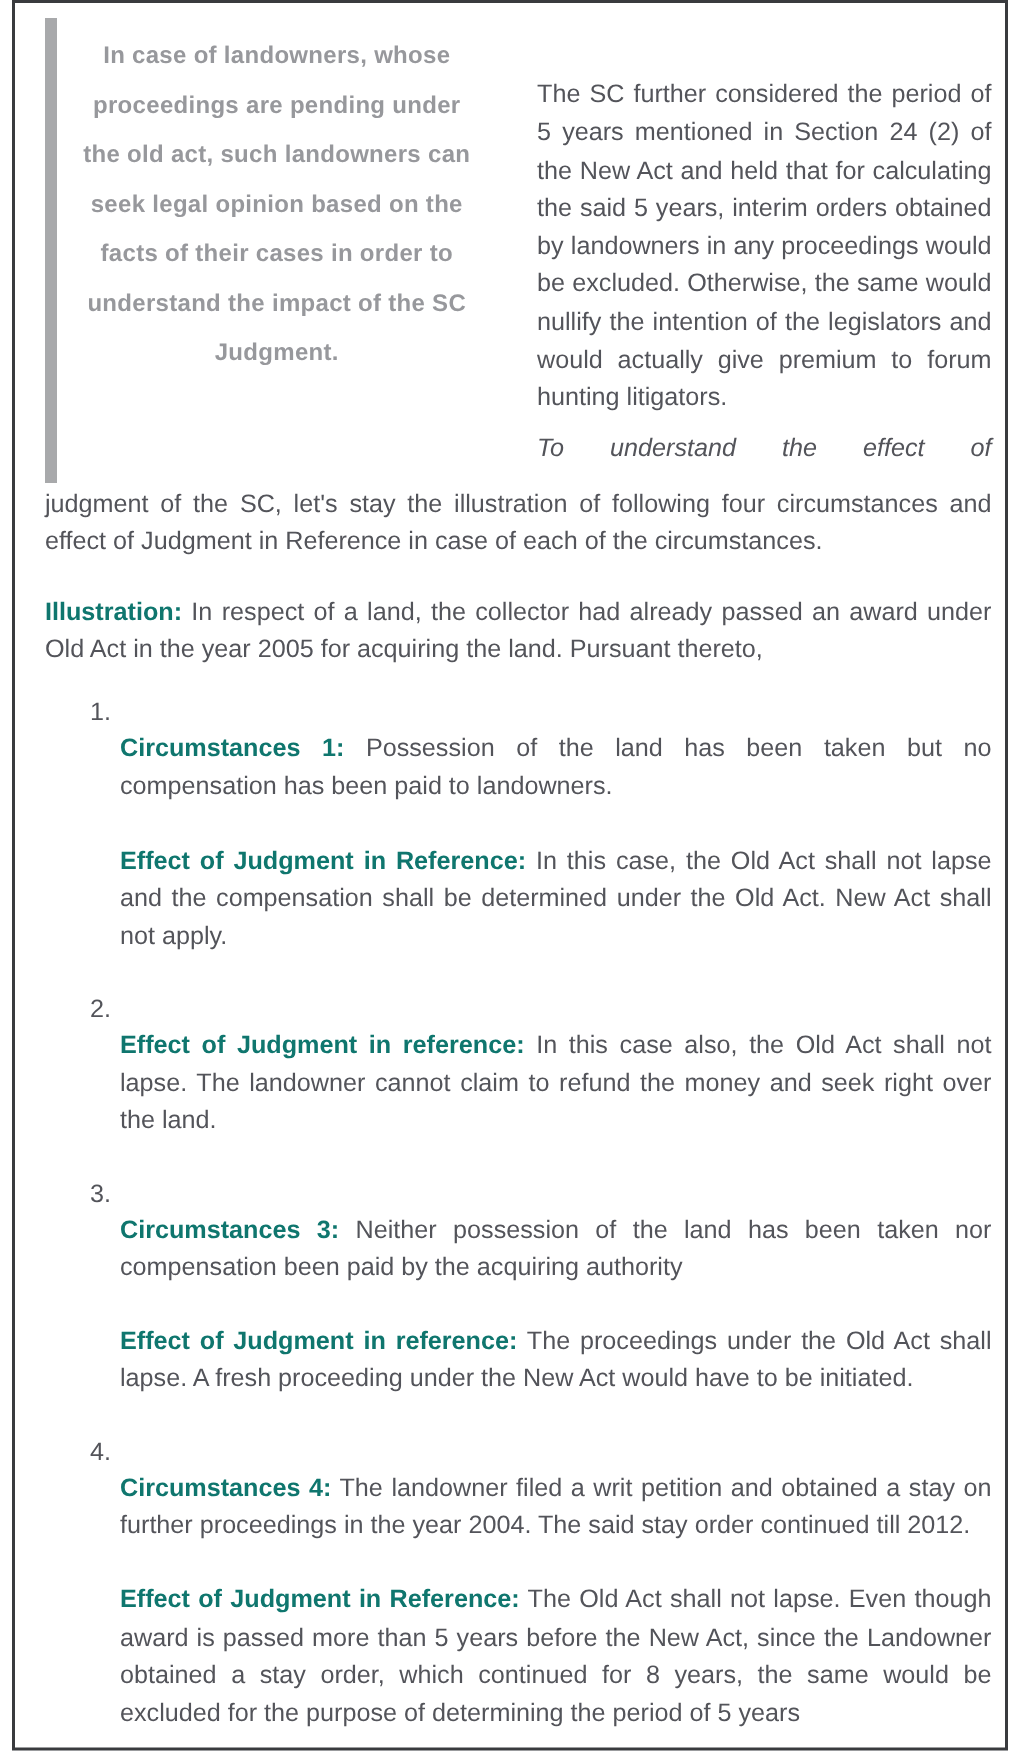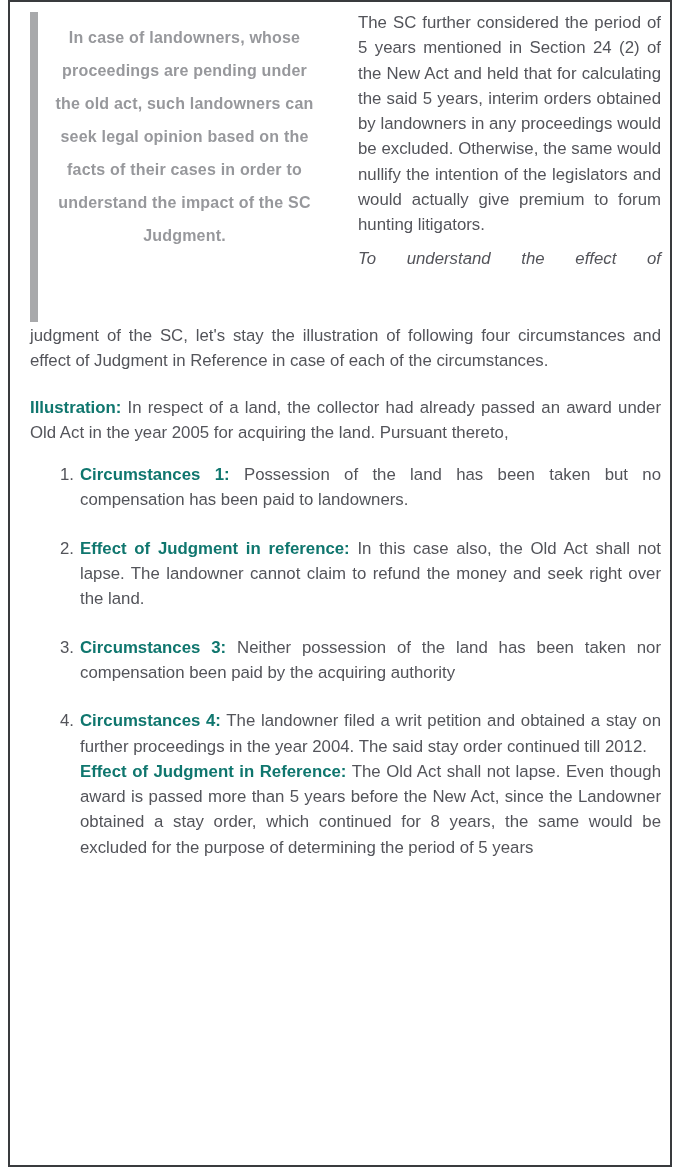--- a/index.html
+++ b/index.html
@@ -36,20 +36,21 @@
     color: #97989c;
     font-size: 16px;
     line-height: 33px;
     font-weight: bold;
     letter-spacing: 0.2px;
     text-align: center;
   }
   .right-col {
     flex: 1;
     min-width: 0;
+    margin-top: 40px;
   }
   .para {
     margin: 0;
     font-size: 16.8px;
     line-height: 25.3px;
     text-align: justify;
   }
   .intro-line {
     margin-top: 8px;
     text-align-last: justify;
@@ -86,20 +87,21 @@
     padding-right: 6px;
     text-align: right;
     color: #53545a;
   }
   .circ-body {
     flex: 1;
     min-width: 0;
   }
   .seg {
     text-align: justify;
+    margin-top: 24px;
   }
 </style>
 </head>
 <body>
 
 <div class="frame">
 
   <div class="top-row">
 
     <blockquote class="pullquote">
@@ -122,39 +124,47 @@
 
   <ol class="circ-list">
 
     <li class="circ-item">
       <span class="circ-num">1.</span>
       <div class="circ-body">
         <div class="seg">
           <strong>Circumstances 1:</strong>
           <span>Possession of the land has been taken but no compensation has been paid to landowners.</span>
         </div>
+        <div class="seg">
+          <strong>Effect of Judgment in Reference:</strong>
+          <span>In this case, the Old Act shall not lapse and the compensation shall be determined under the Old Act. New Act shall not apply.</span>
+        </div>
       </div>
     </li>
 
     <li class="circ-item">
       <span class="circ-num">2.</span>
       <div class="circ-body">
         <div class="seg">
           <strong>Effect of Judgment in reference:</strong>
           <span>In this case also, the Old Act shall not lapse. The landowner cannot claim to refund the money and seek right over the land.</span>
         </div>
       </div>
     </li>
 
     <li class="circ-item">
       <span class="circ-num">3.</span>
       <div class="circ-body">
         <div class="seg">
           <strong>Circumstances 3:</strong>
           <span>Neither possession of the land has been taken nor compensation been paid by the acquiring authority</span>
+        </div>
+        <div class="seg">
+          <strong>Effect of Judgment in reference:</strong>
+          <span>The proceedings under the Old Act shall lapse. A fresh proceeding under the New Act would have to be initiated.</span>
         </div>
       </div>
     </li>
 
     <li class="circ-item">
       <span class="circ-num">4.</span>
       <div class="circ-body">
         <div class="seg">
           <strong>Circumstances 4:</strong>
           <span>The landowner filed a writ petition and obtained a stay on further proceedings in the year 2004. The said stay order continued till 2012.</span>

